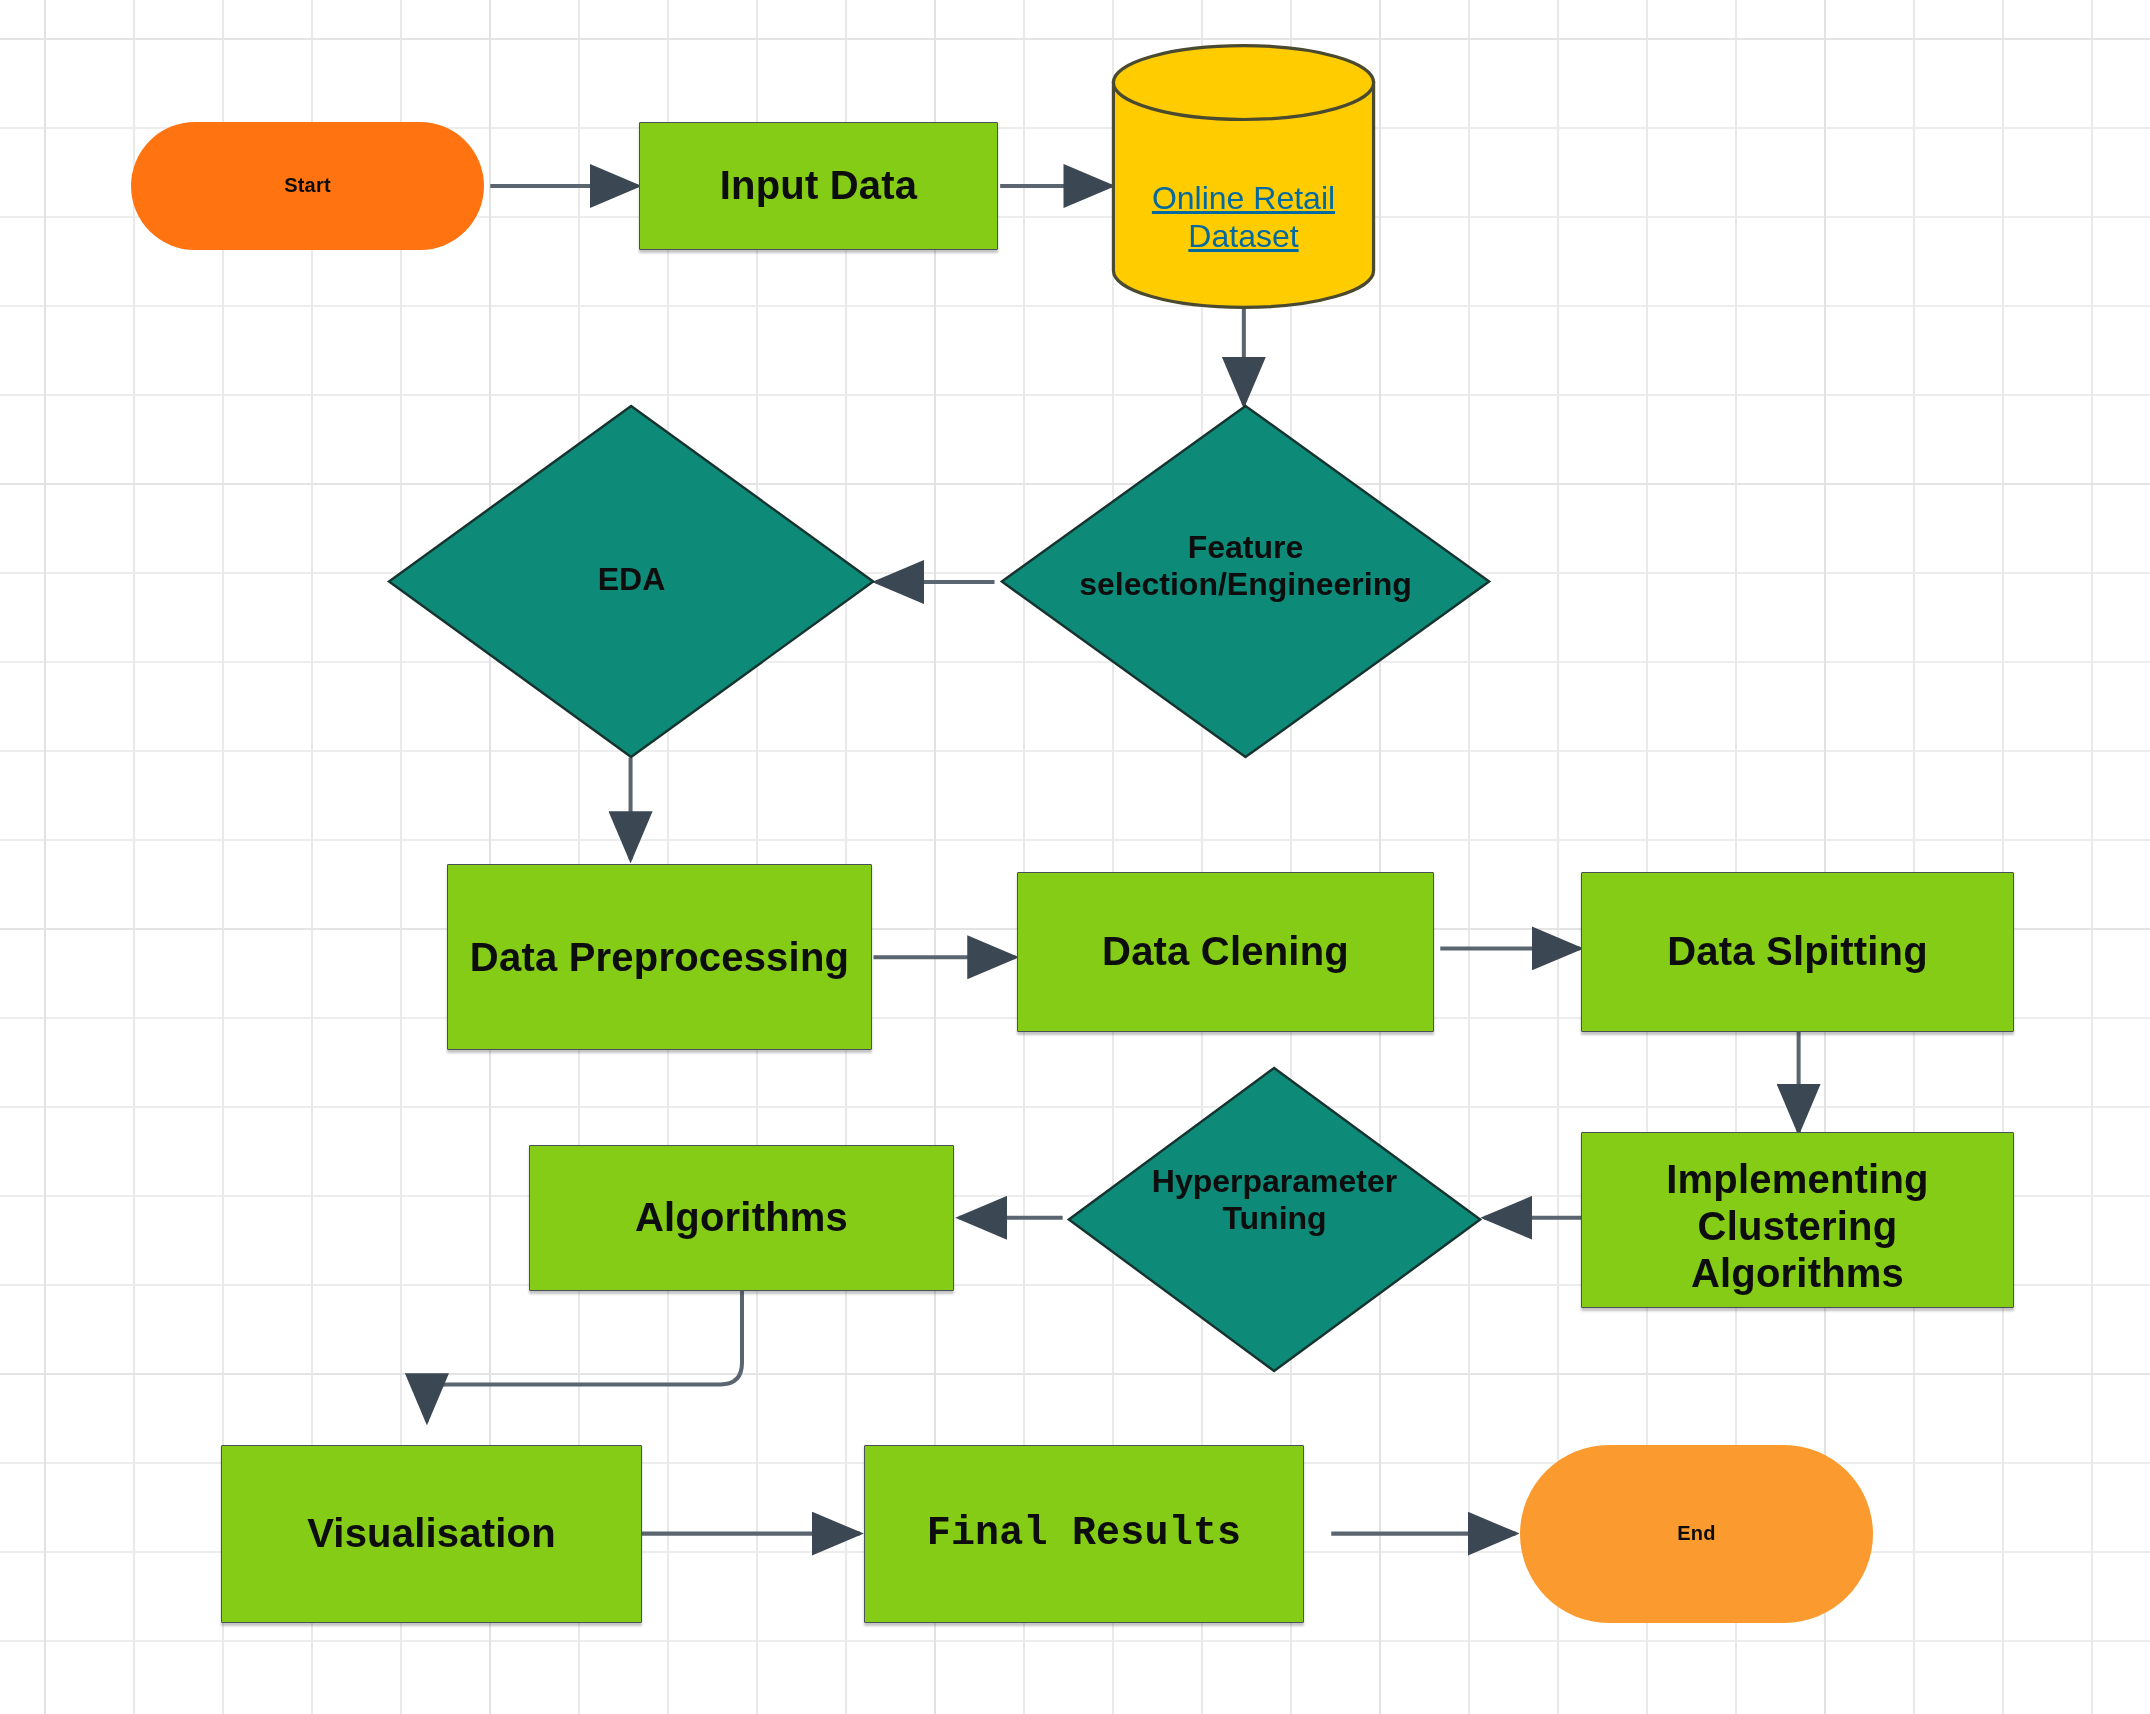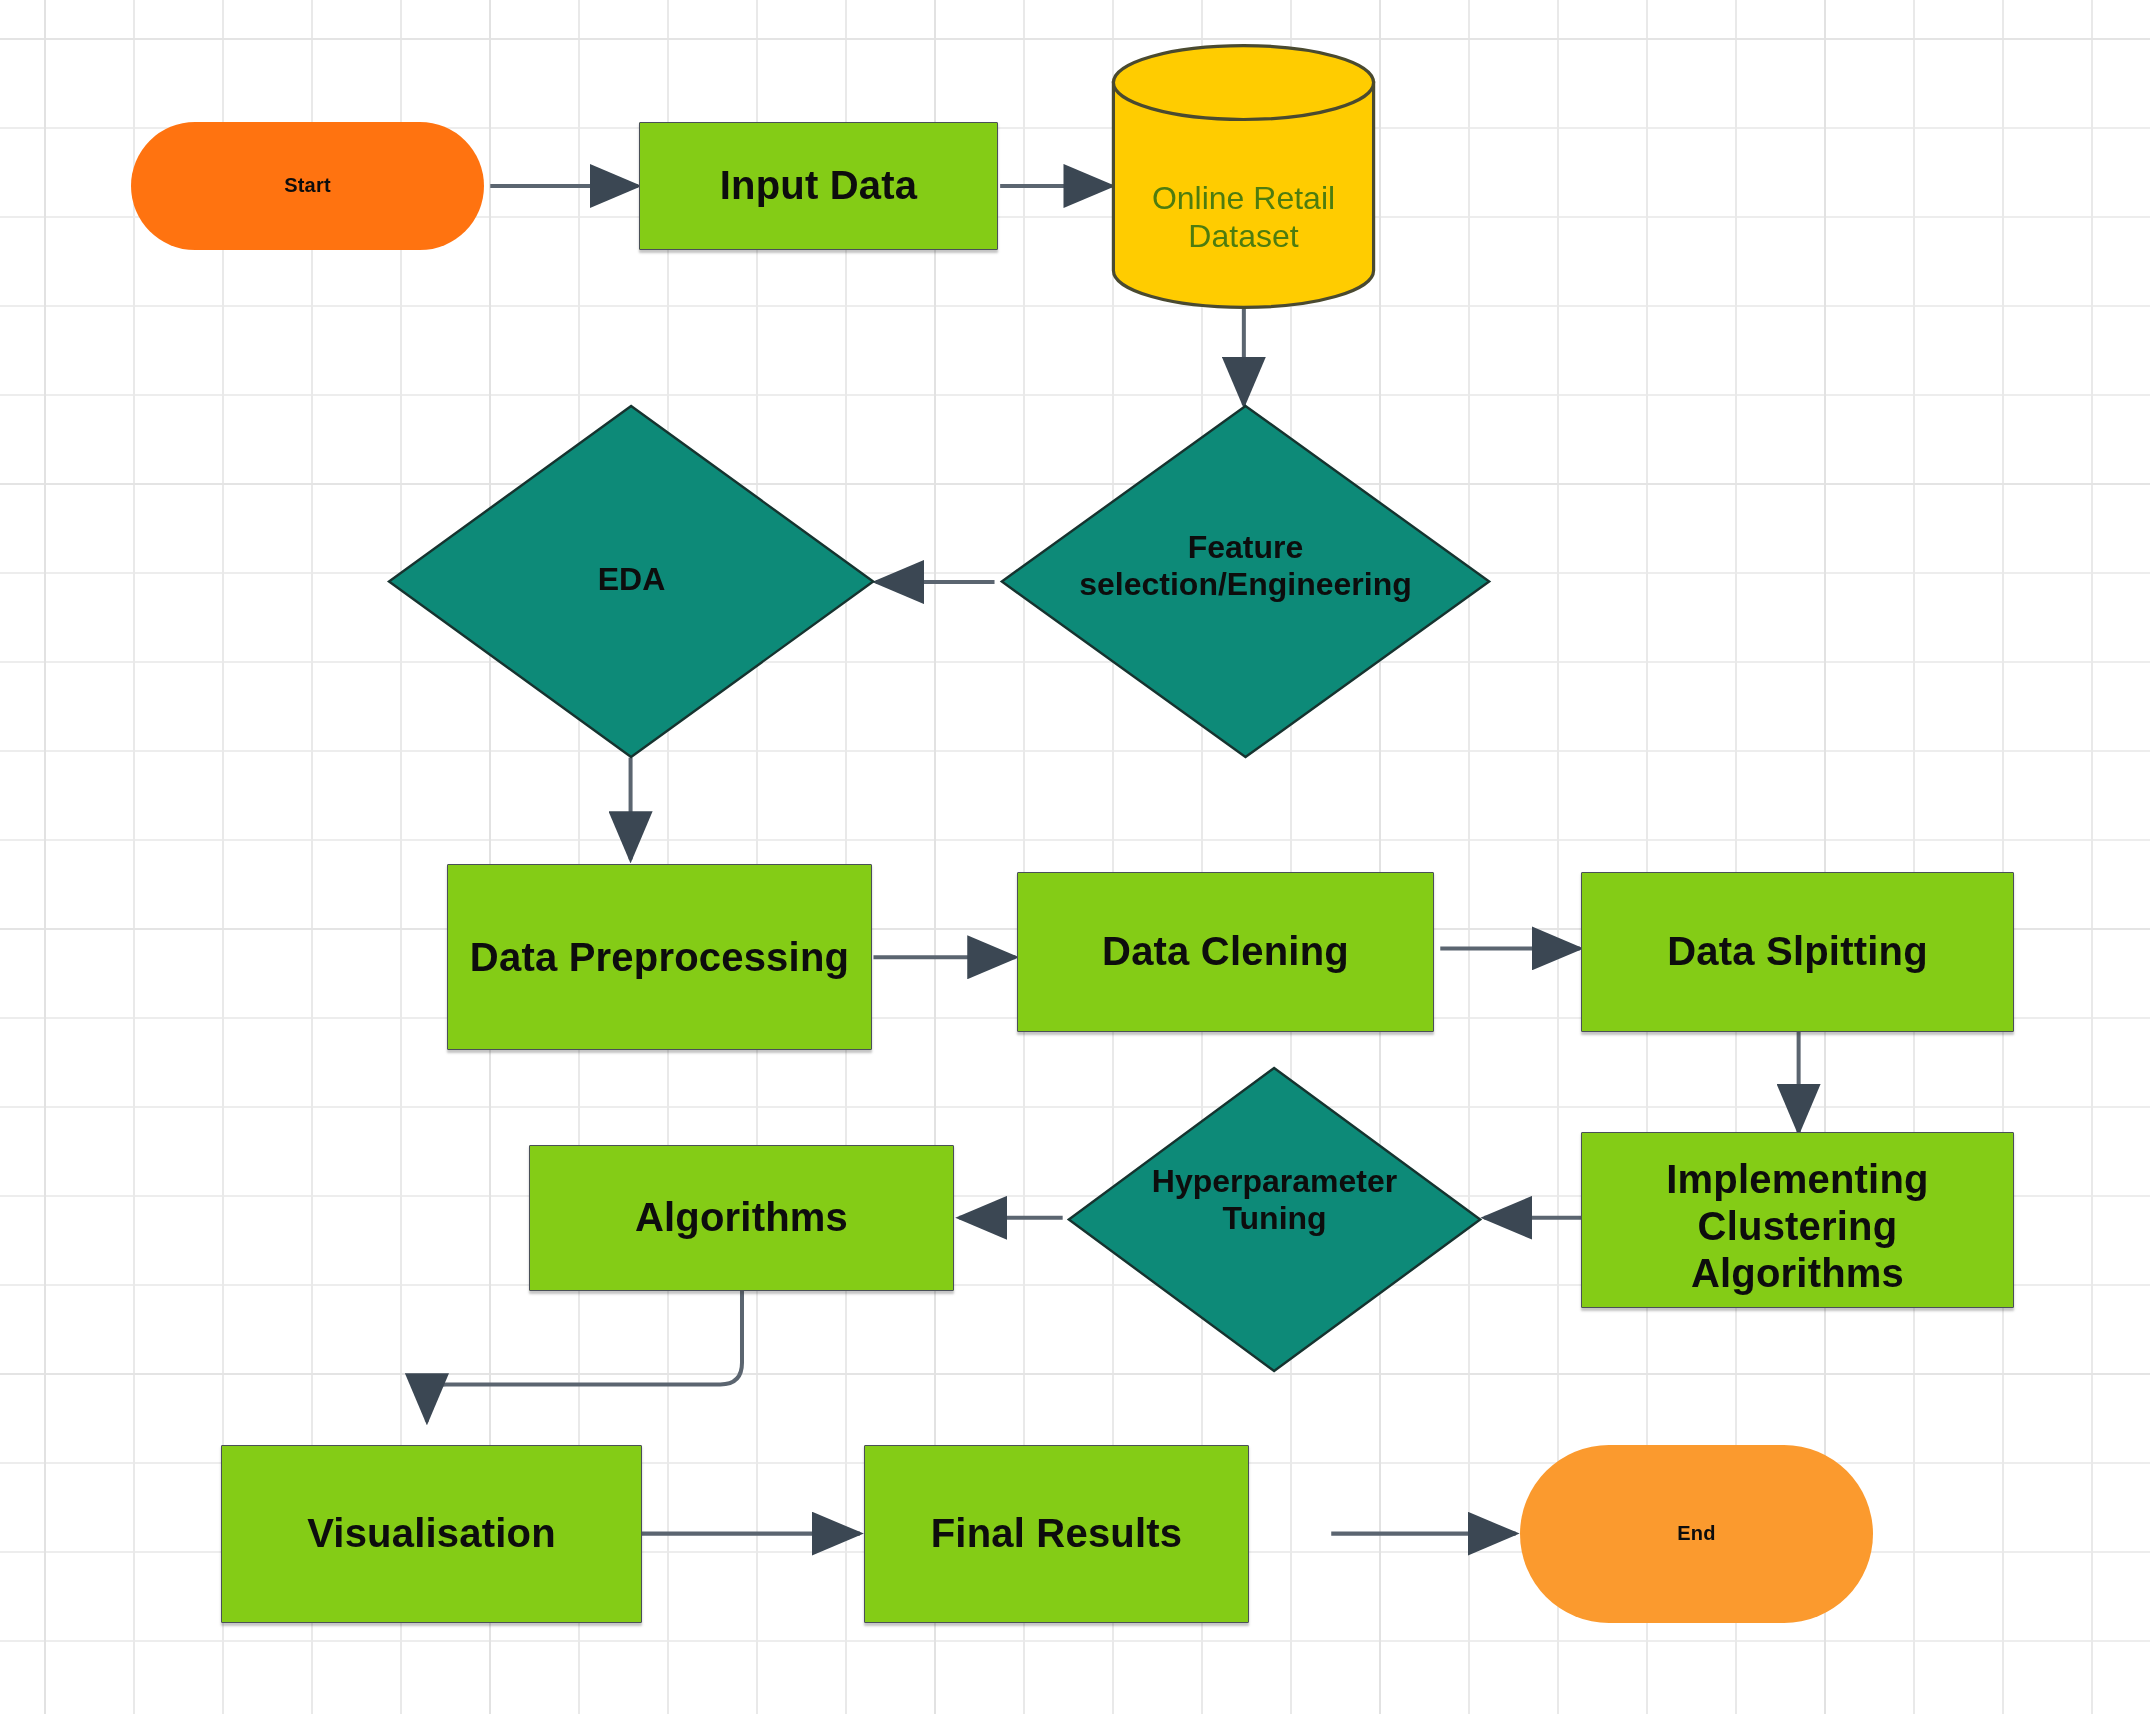--- a/index.html
+++ b/index.html
@@ -91,23 +91,24 @@
   }
   .cyl-wrap { position: absolute; }
   .cyl-wrap svg { display: block; overflow: visible; }
   .cyl-label {
     position: absolute;
     left: 0;
     width: 100%;
     text-align: center;
     font-size: 32px;
     font-weight: normal;
-    color: #4d7c0f;
+    color: #0369a1;
     line-height: 1.2;
     pointer-events: none;
+    text-decoration: underline;
   }
   
   .txt-top { align-items: flex-start; padding-top: 69px; }
   .txt-top3 { align-items: flex-start; padding-top: 22.5px; }
 </style>
 </head>
 <body>
 
 <div id="canvas">
 
@@ -217,21 +218,21 @@
   </div>
 
   <div class="node proc" style="left:529px; top:1145px; width:425px; height:146px;">
     <span>Algorithms</span>
   </div>
 
   <div class="node proc" style="left:221px; top:1445px; width:421px; height:178px;">
     <span>Visualisation</span>
   </div>
 
-  <div class="node proc" style="left:864px; top:1445px; width:385px; height:178px;">
+  <div class="node proc" style="left:864px; top:1445px; width:440px; height:178px;font-family:Liberation Mono, monospace;">
     <span>Final Results</span>
   </div>
 
   <div class="node term end" style="left:1520px; top:1445px; width:353px; height:178px;">
     <span>End</span>
   </div>
 
 </div>
 
 

